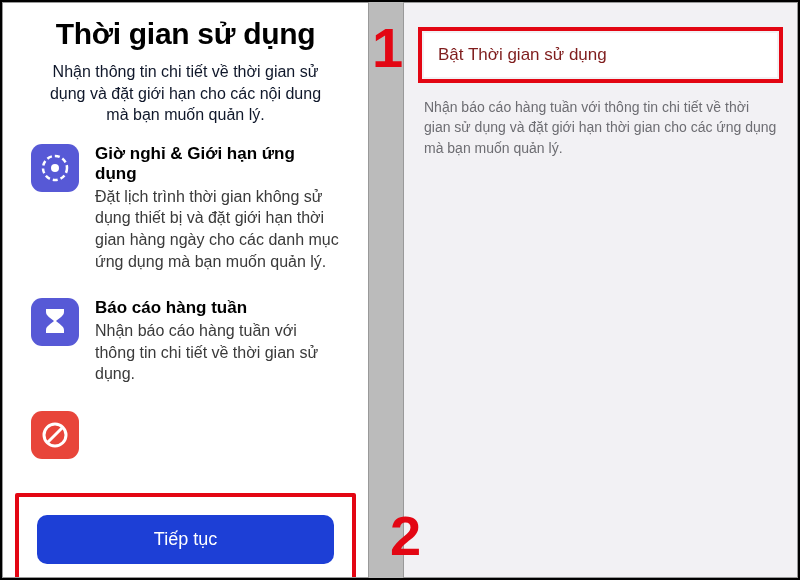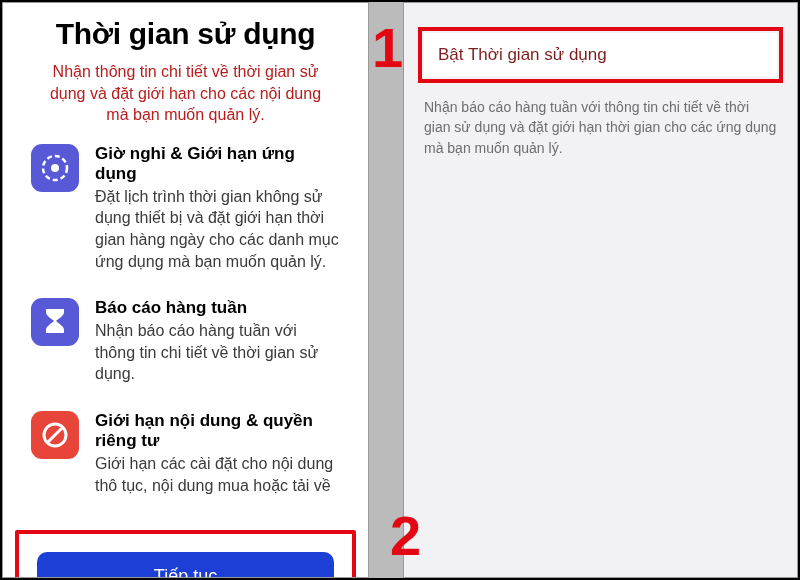--- a/index.html
+++ b/index.html
@@ -41,21 +41,21 @@
     text-align: center;
     color: #000;
     margin-top: 14px;
     margin-bottom: 10px;
     letter-spacing: -0.3px;
   }
   .subtitle {
     text-align: center;
     font-size: 16px;
     line-height: 1.35;
-    color: #b91c1c;
+    color: #0f172a;
     padding: 0 6px;
     margin-bottom: 18px;
   }
   .feature {
     display: flex;
     gap: 16px;
     margin-bottom: 26px;
   }
   .feature-icon {
     width: 48px;
@@ -176,24 +176,20 @@
         </div>
       </div>
 
       <div class="feature">
         <div class="feature-icon icon-red">
           <svg width="32" height="32" viewBox="0 0 32 32">
             <circle cx="16" cy="16" r="11" fill="none" stroke="#fff" stroke-width="3"></circle>
             <line x1="8" y1="24" x2="24" y2="8" stroke="#fff" stroke-width="3"></line>
           </svg>
         </div>
-        <div class="feature-text">
-          <div class="feature-title">Giới hạn nội dung &amp; quyền riêng tư</div>
-          <div class="feature-desc">Giới hạn các cài đặt cho nội dung thô tục, nội dung mua hoặc tải về</div>
-        </div>
       </div>
     </div>
 
     <div class="bottom-bar">
       <div class="continue-wrap">
         <div class="continue-btn">Tiếp tục</div>
       </div>
     </div>
   </div>
 

